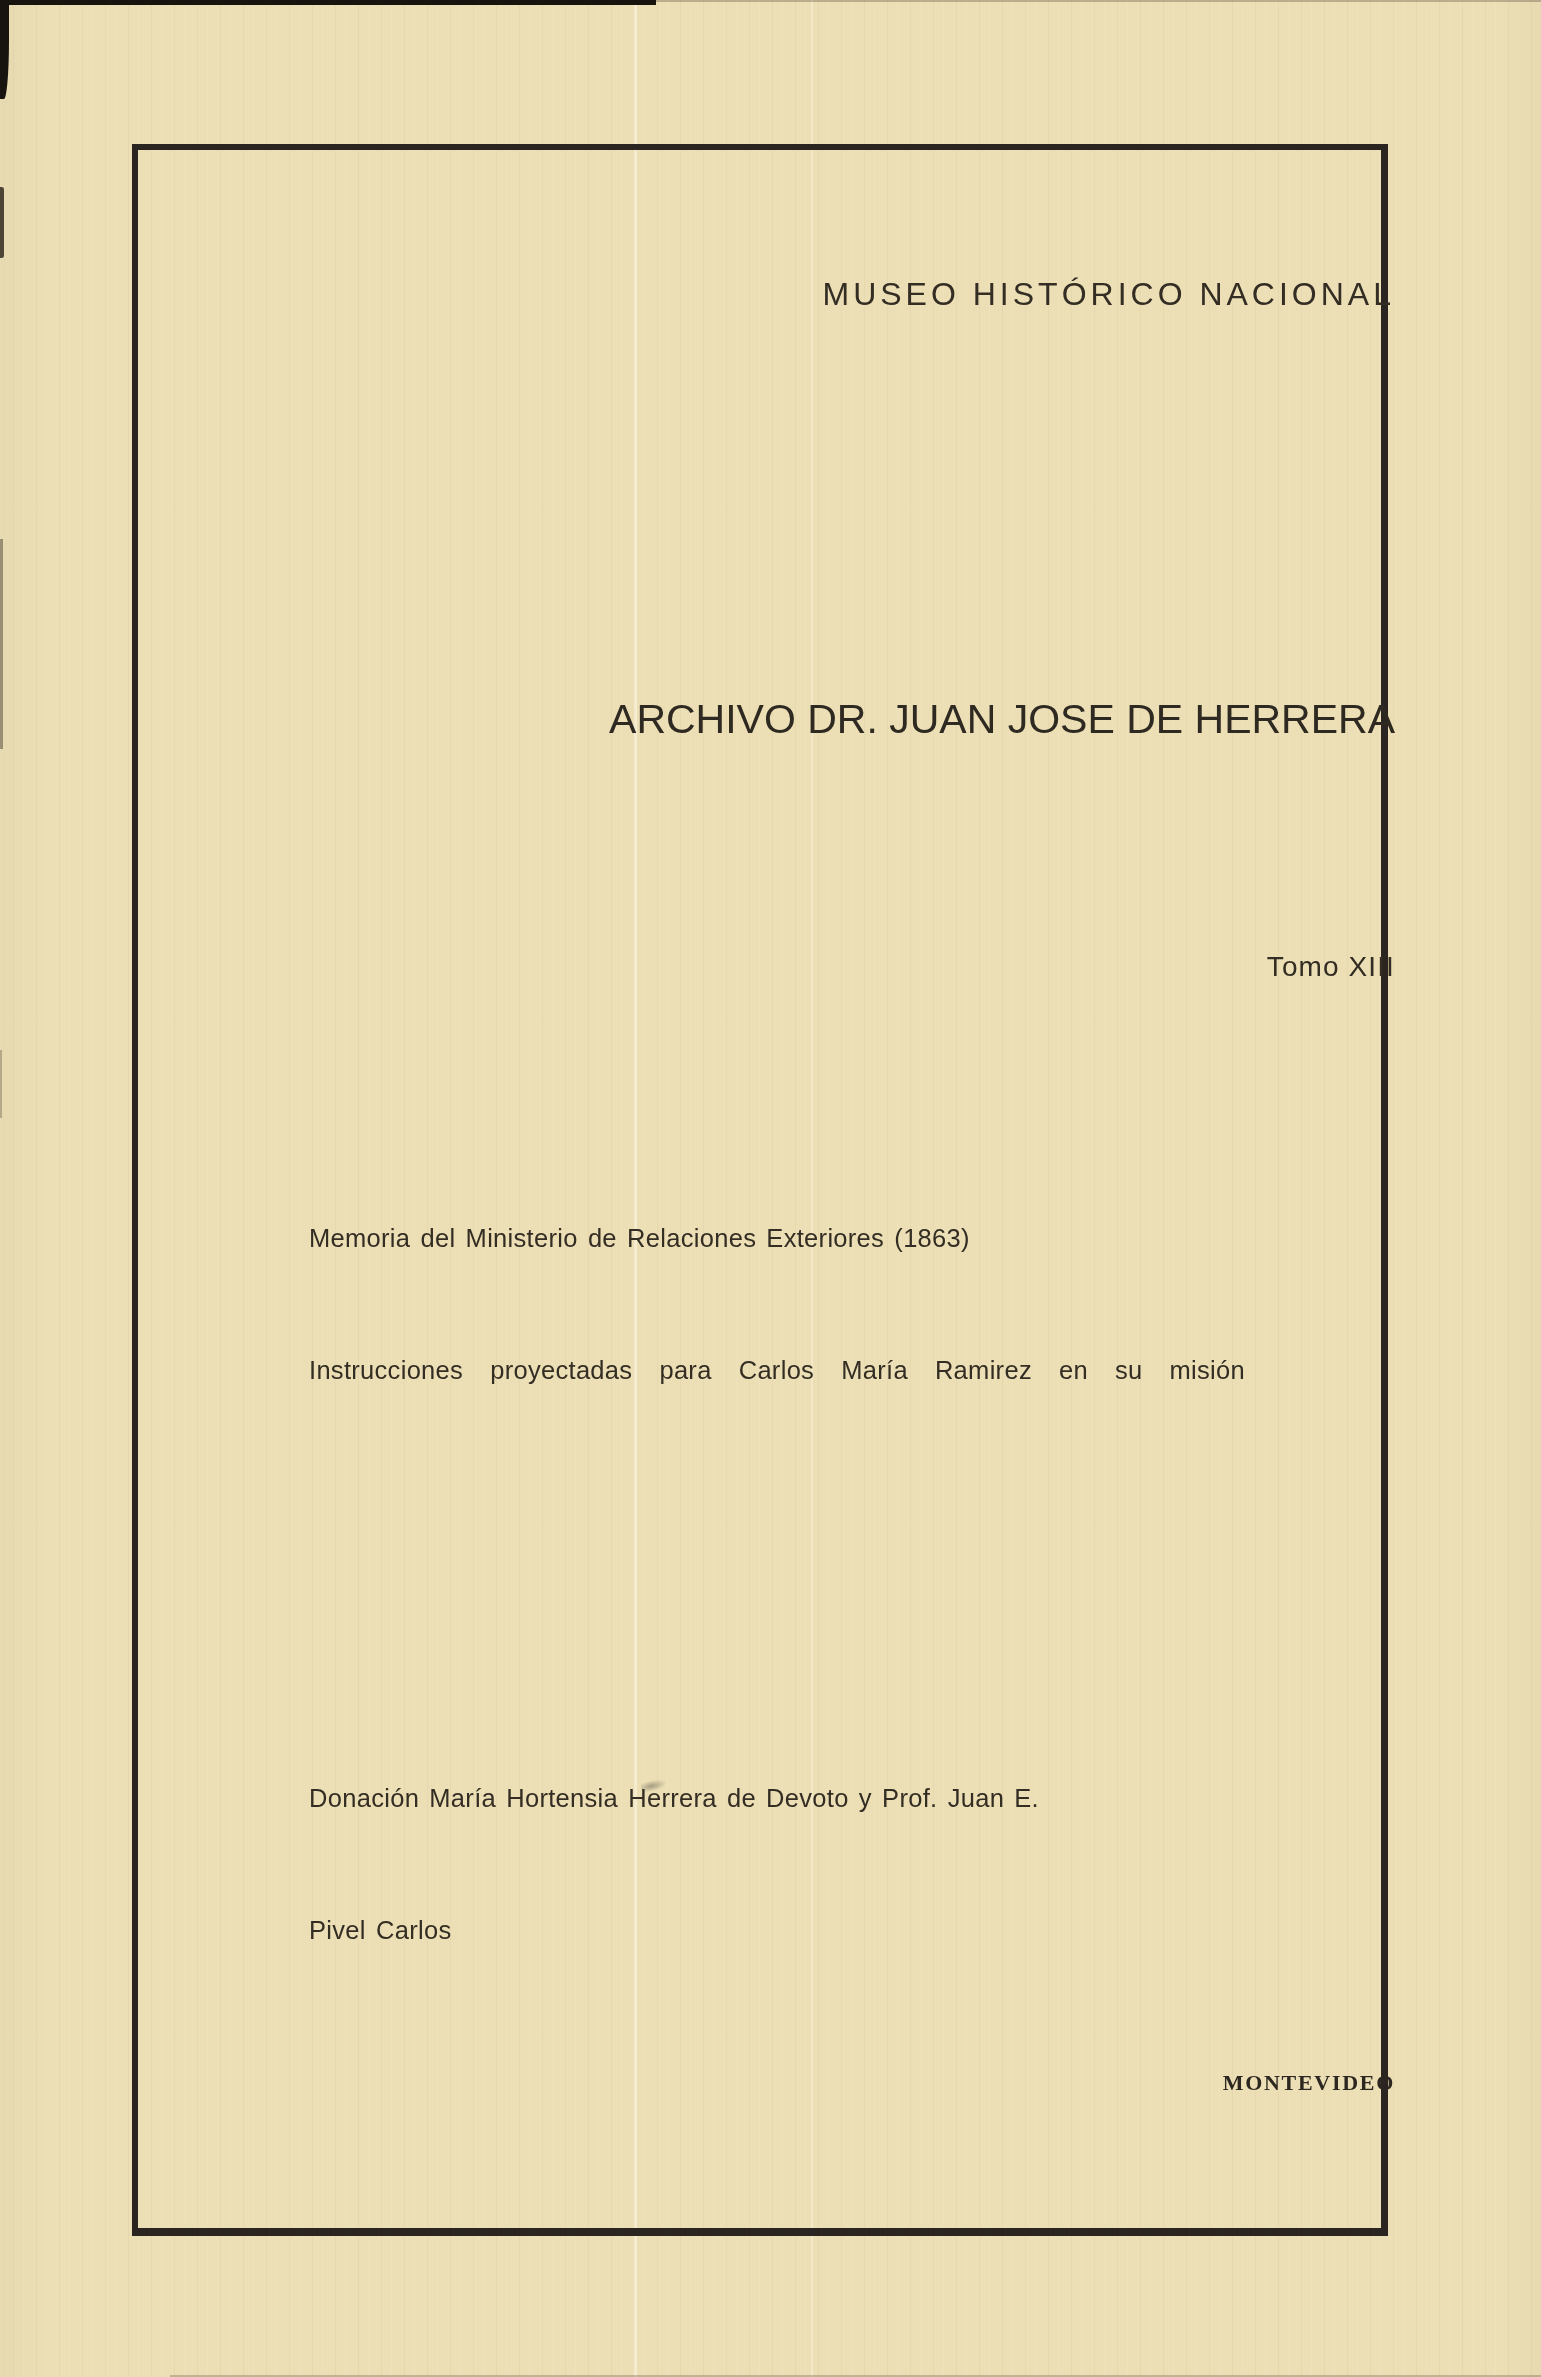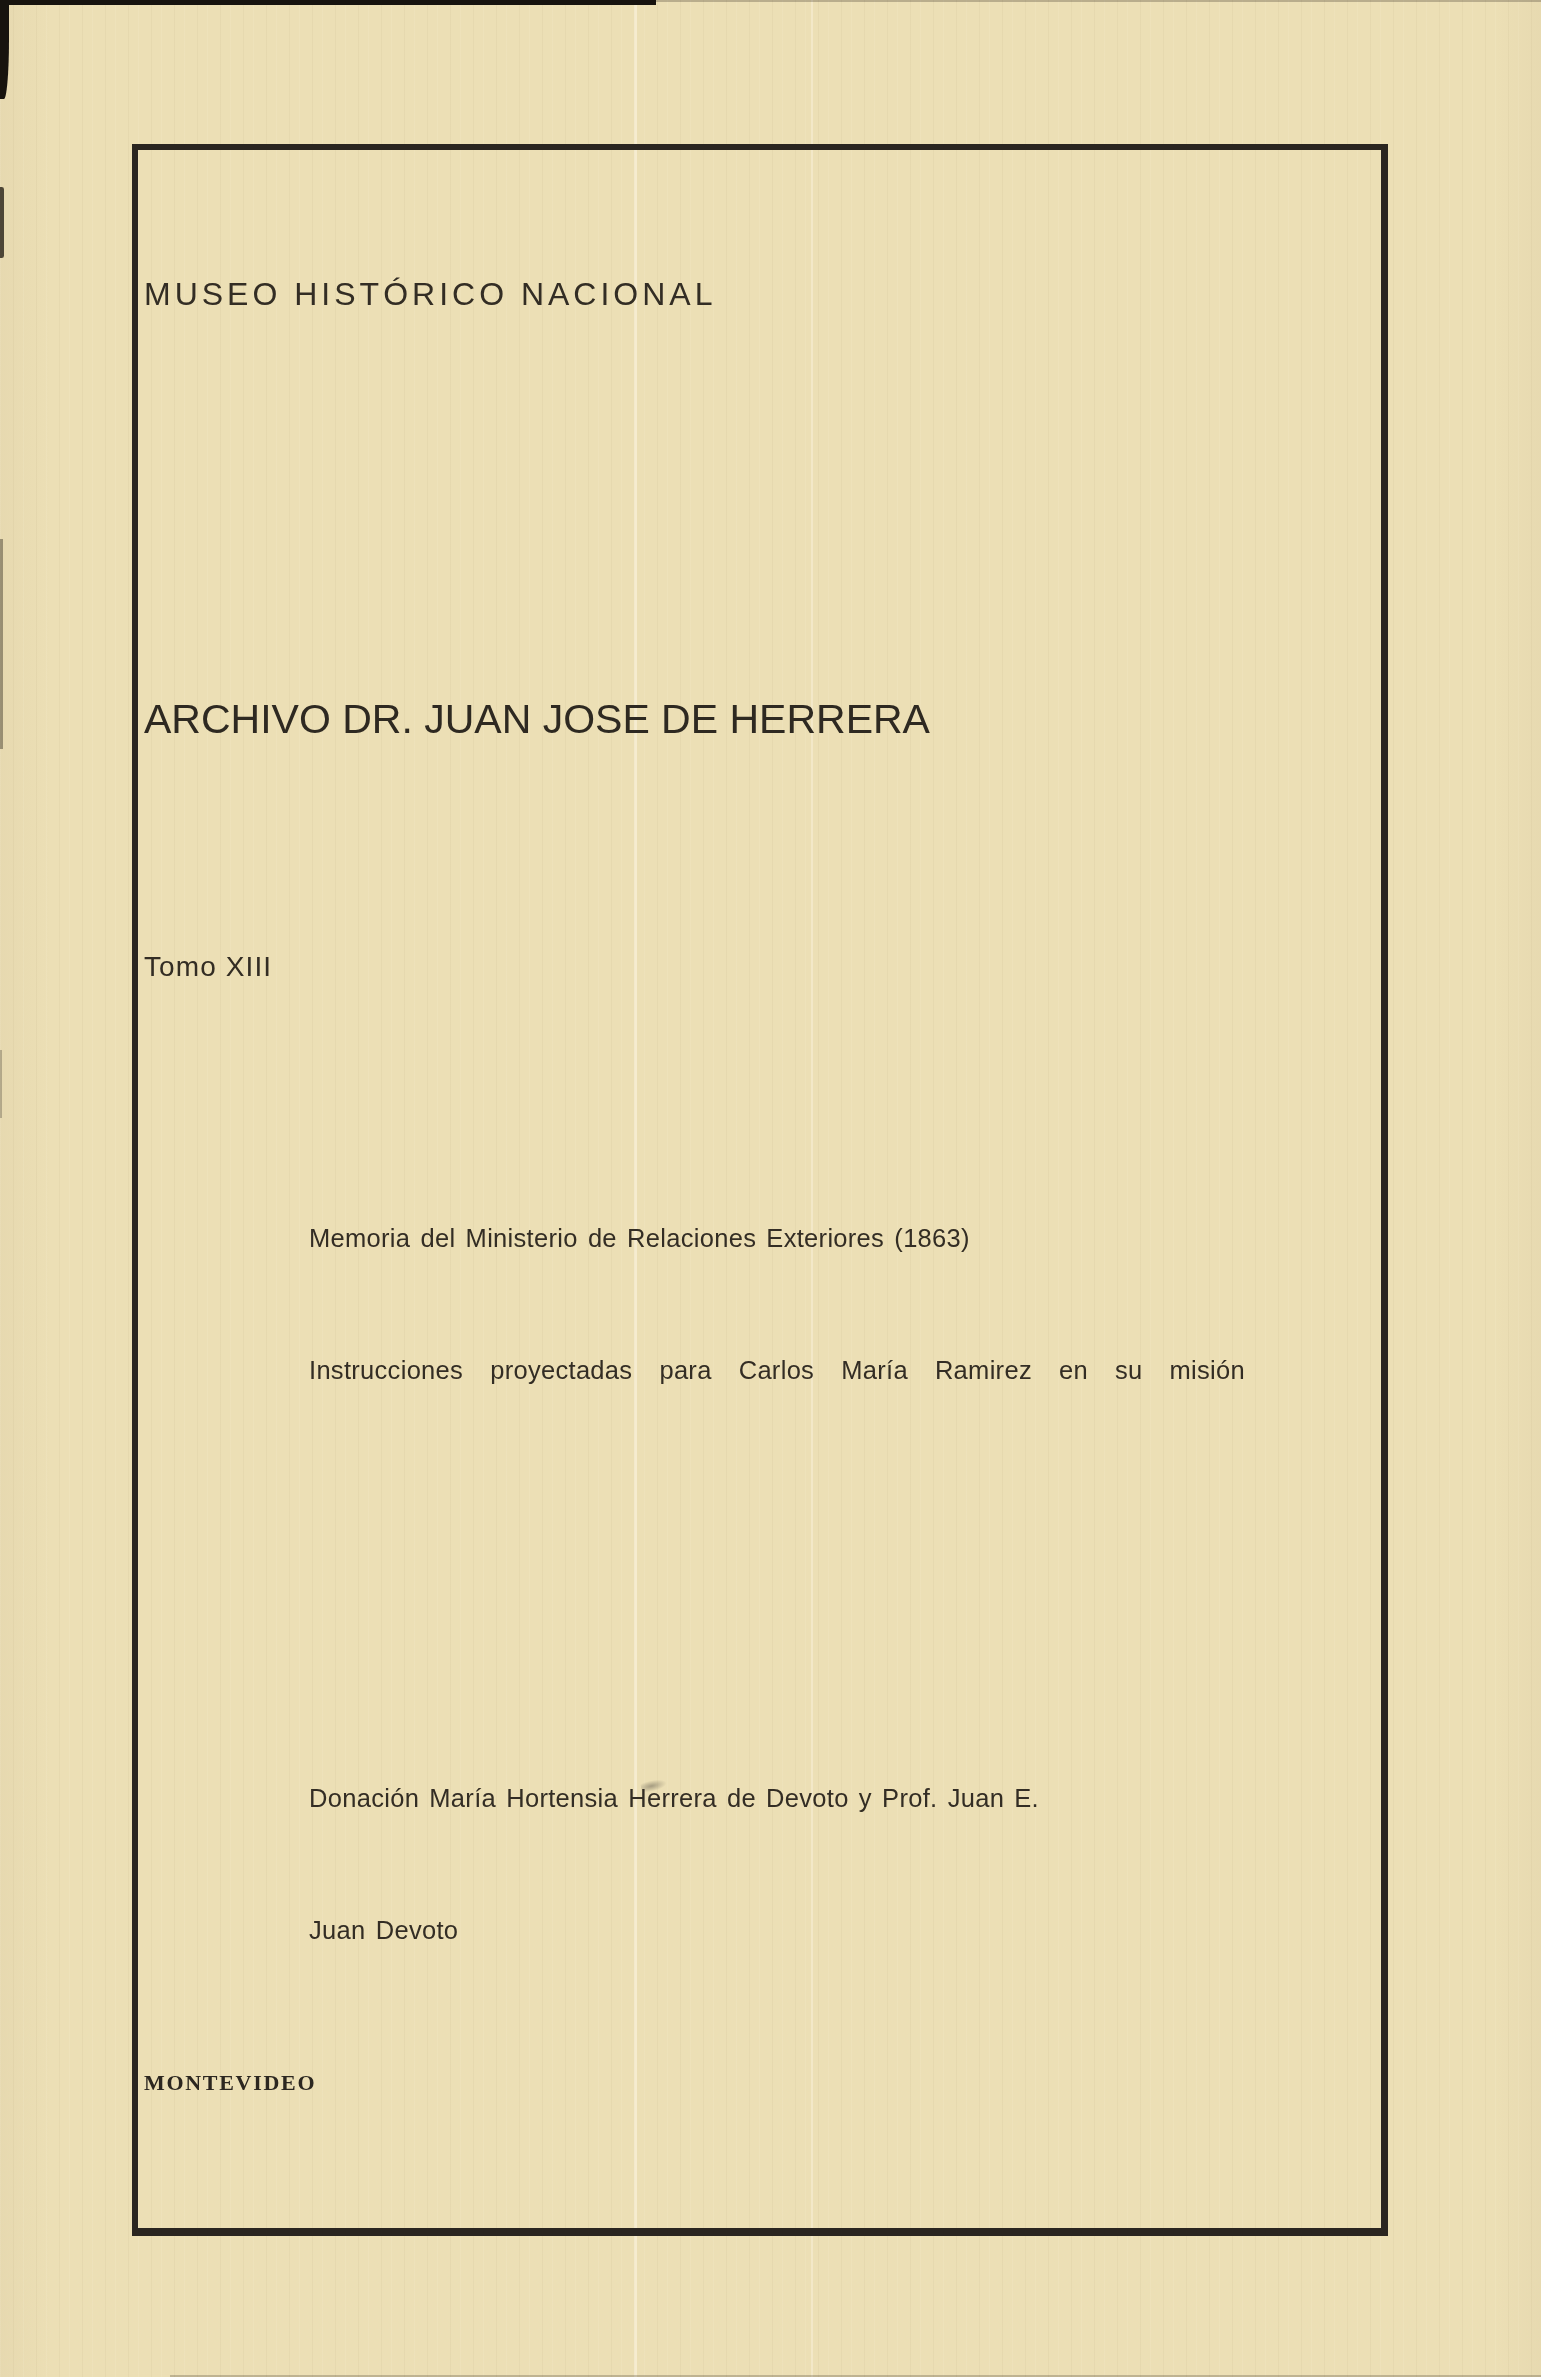--- a/index.html
+++ b/index.html
@@ -50,21 +50,21 @@
   .left-mark-3 { left: 0; top: 1050px; width: 2.3px; height: 68px; background: rgba(25,20,14,0.25); }
   .bottom-edge-faint { left: 170px; bottom: 0; width: 1371px; height: 2.3px; background: rgba(30,25,18,0.22); }
   .smudge {
     left: 641px; top: 1780px; width: 26px; height: 11.4px;
     background: radial-gradient(ellipse at 40% 50%, rgba(80,75,65,0.45), rgba(80,75,65,0) 70%);
     transform: rotate(-12deg);
   }
 
   
   .tblock { position: absolute; white-space: pre-wrap; }
-  .centered { left: 144px; width: 1243px; text-align: left; }
+  .centered { left: 152px; width: 1243px; text-align: right; }
 
   .institution {
     top: 278px;
     font-size: 32px; letter-spacing: 4px; line-height: 1;
     color: #332d24;
   }
   .main-title {
     top: 699px;
     font-size: 41px; letter-spacing: 0px; line-height: 1;
     color: #2e2921;
@@ -124,19 +124,19 @@
 
   <div class="tblock centered volume">Tomo XIII</div>
 
   <div class="tblock body-text description">
     <div class="line">Memoria del Ministerio de Relaciones Exteriores (1863)</div>
     <div class="line justified">Instrucciones proyectadas para Carlos María Ramirez en su misión</div>
   </div>
 
   <div class="tblock body-text donation">
     <div class="line">Donación María Hortensia Herrera de Devoto y Prof. Juan E.</div>
-    <div class="line">Juan Devoto</div>
+    <div class="line">Pivel Carlos</div>
   </div>
 
   <div class="tblock centered imprint-city">MONTEVIDEO</div>
 
 </div>
 
 
 </body></html>

